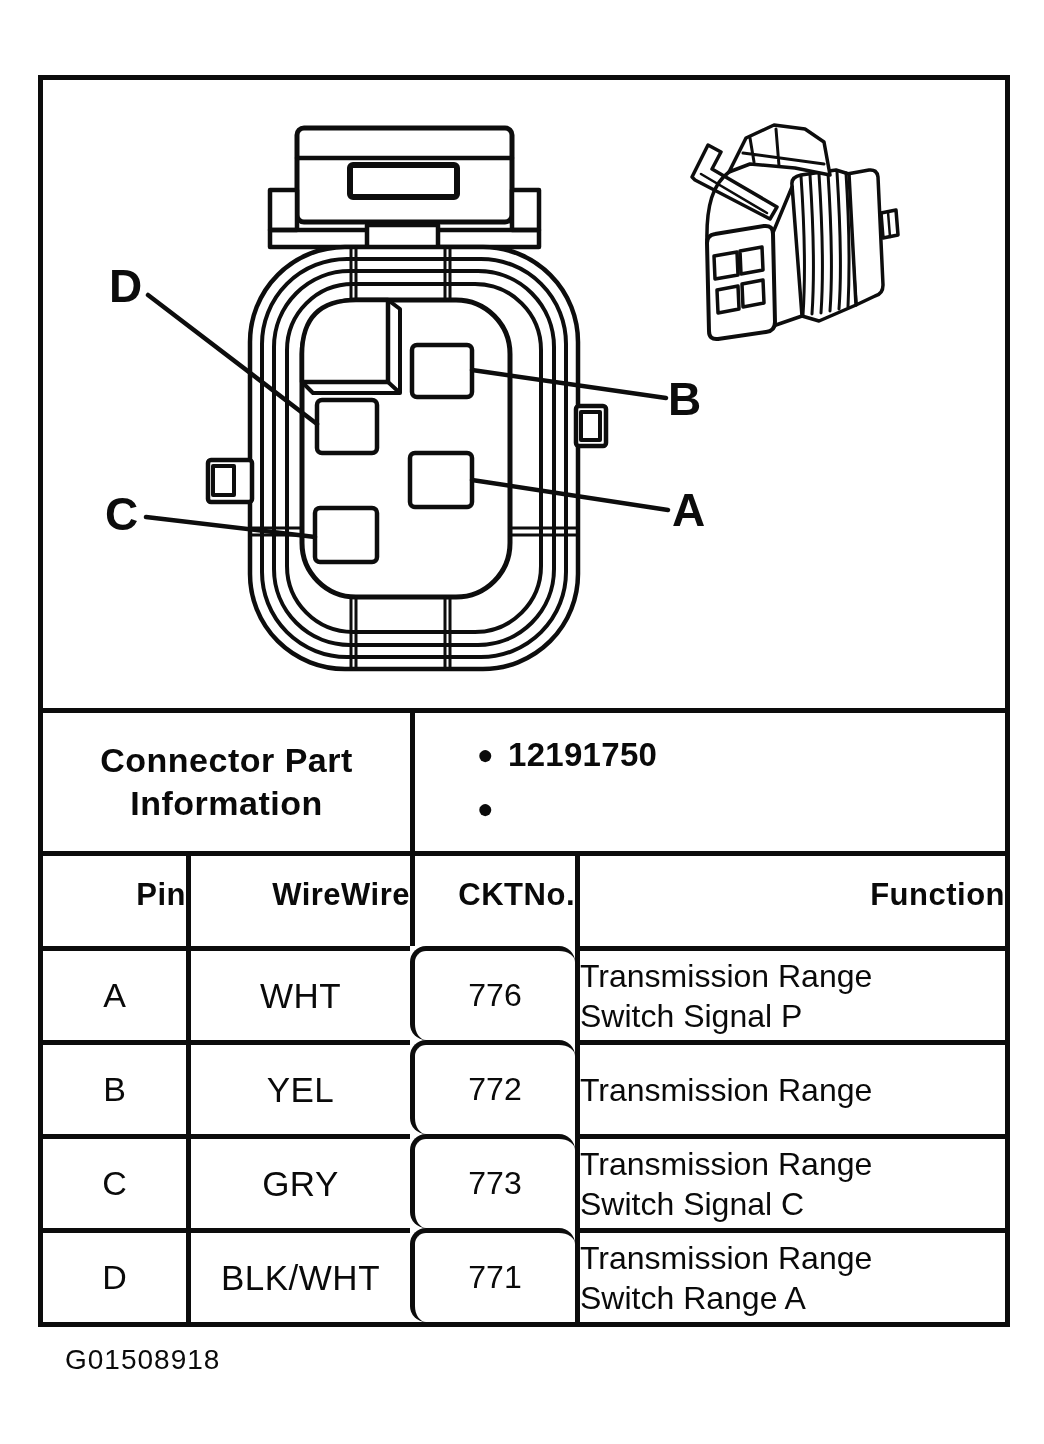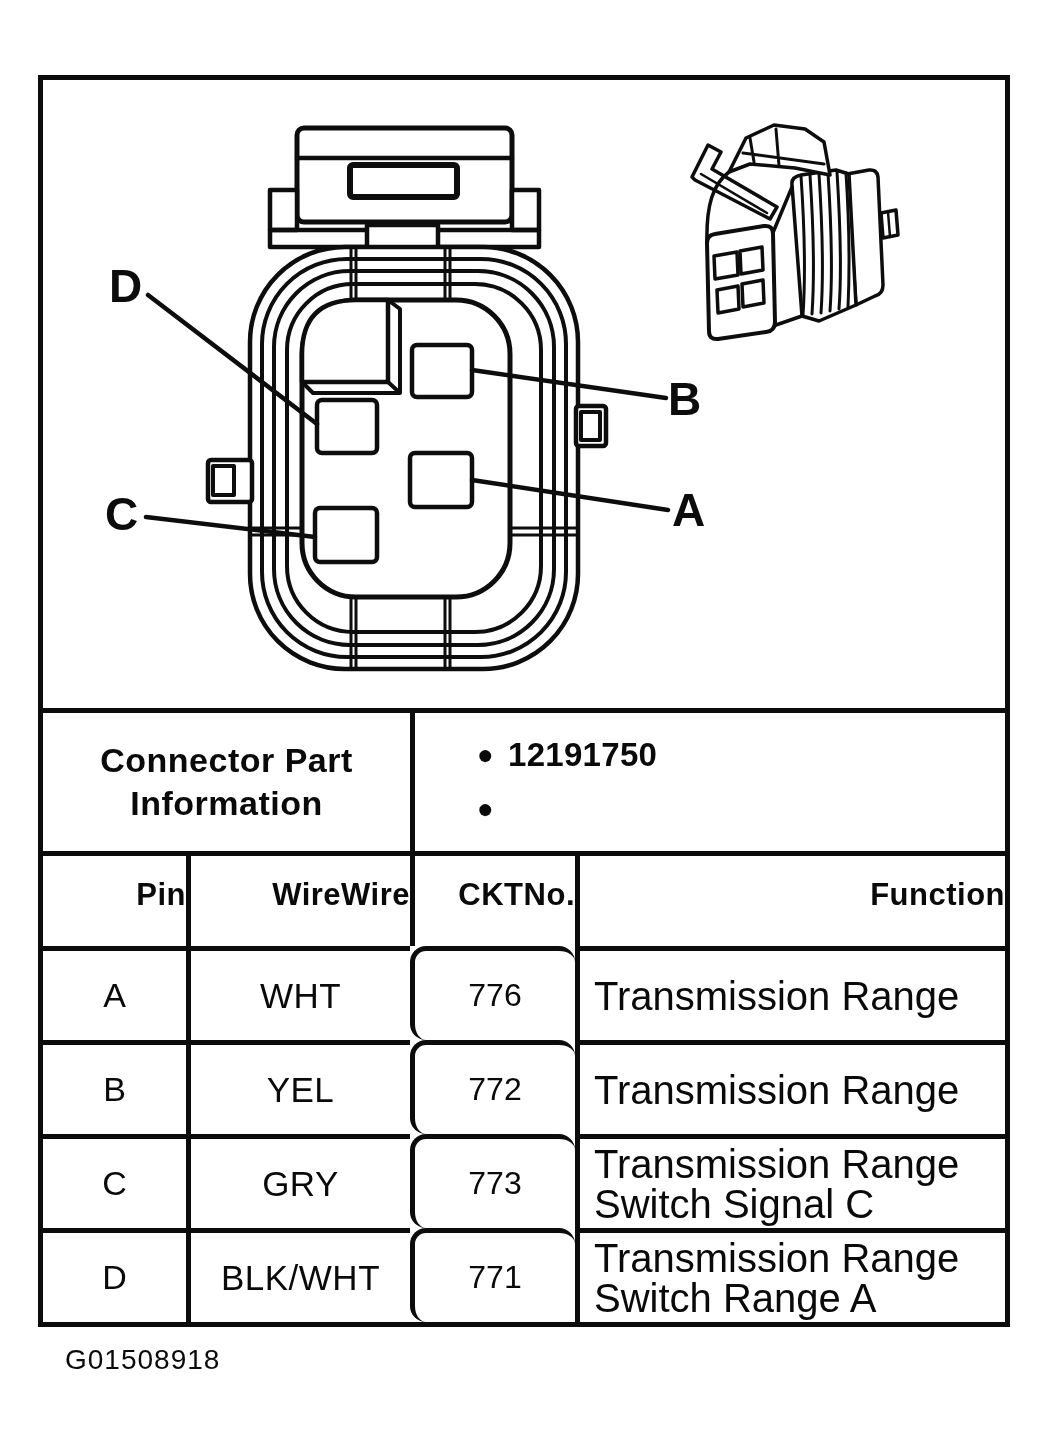--- a/index.html
+++ b/index.html
@@ -53,22 +53,21 @@
     padding-bottom: 12px;
     font-weight: 700; font-size: 31px; line-height: 40px;
     letter-spacing: 0.5px;
   }
   .pin-cell  { font-size: 34px; }
   .wire-cell { font-size: 35px; letter-spacing: 0.5px; }
   .ckt-cell  { font-size: 32px; border-radius: 16px; }
   .func-cell {
     display: flex; flex-direction: column;
     justify-content: center; align-items: flex-start;
-    padding-left: 14px;
-    font-size: 40px; line-height: 40px;
+    font-size: 32px; line-height: 40px;
   }
 
   .row4 { grid-row: 4; } .row5 { grid-row: 5; } .row6 { grid-row: 6; } .row7 { grid-row: 7; }
   .col1 { grid-column: 1; } .col2 { grid-column: 2; } .col3 { grid-column: 3; } .col4 { grid-column: 4; }
 
   .figure-code {
     position: absolute; left: 33px; top: 1344px;
     font-size: 28px; letter-spacing: 1px; font-weight: 400; margin-left: 32px;
   }
 
@@ -205,20 +204,21 @@
     </div>
     <div class="cell bt bl hdr col4" style="grid-row:3">
       <div>Function</div>
     </div>
 
     <div class="cell bt center pin-cell col1 row4">A</div>
     <div class="cell bt bl center wire-cell col2 row4">WHT</div>
     <div class="cell bt bl center ckt-cell col3 row4">776</div>
     <div class="cell bt bl func-cell col4 row4">
       <div>Transmission Range</div>
+      <div>Switch Signal P</div>
     </div>
 
     <div class="cell bt center pin-cell col1 row5">B</div>
     <div class="cell bt bl center wire-cell col2 row5">YEL</div>
     <div class="cell bt bl center ckt-cell col3 row5">772</div>
     <div class="cell bt bl func-cell col4 row5">
       <div>Transmission Range</div>
     </div>
 
     <div class="cell bt center pin-cell col1 row6">C</div>

